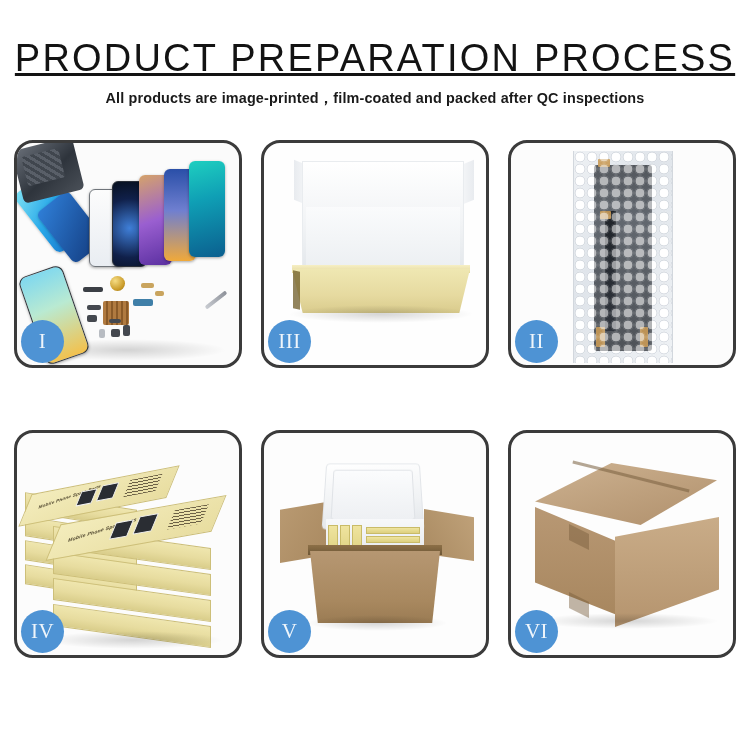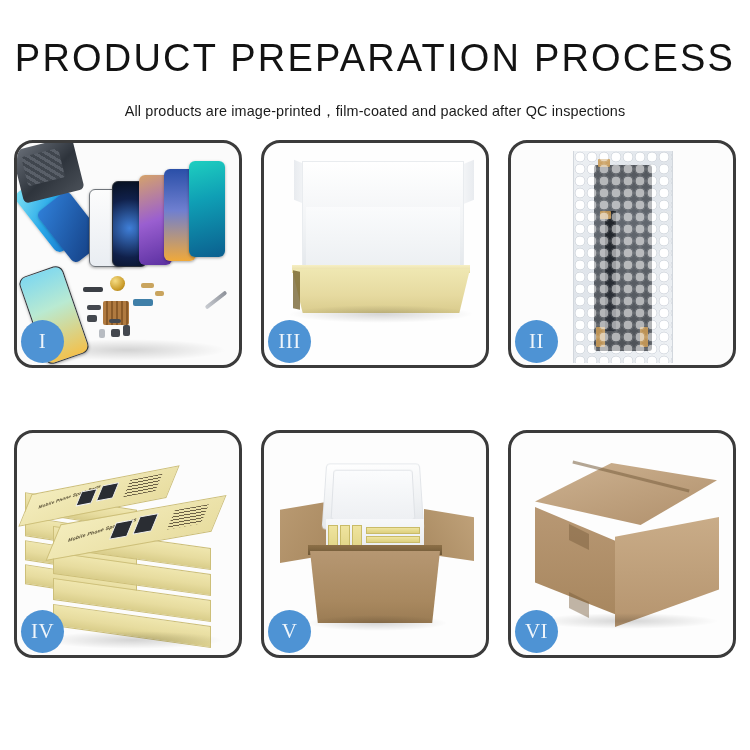--- a/index.html
+++ b/index.html
@@ -27,25 +27,26 @@
     width: 750px;
     text-align: center;
   }
   .title {
     font-size: 38px;
     letter-spacing: 2.2px;
     font-weight: 400;
     color: #131313;
     line-height: 44px;
     white-space: nowrap;
+    text-decoration: underline;
   }
   .subtitle {
-    margin-top: 22px;
+    margin-top: 9px;
     font-size: 14.4px;
-    font-weight: 400;
+    font-weight: 700;
     color: #1a1a1a;
     letter-spacing: 0.15px;
     line-height: 18px;
     white-space: nowrap;
   }
 
   
   .grid {
     position: absolute;
     top: 140px;

